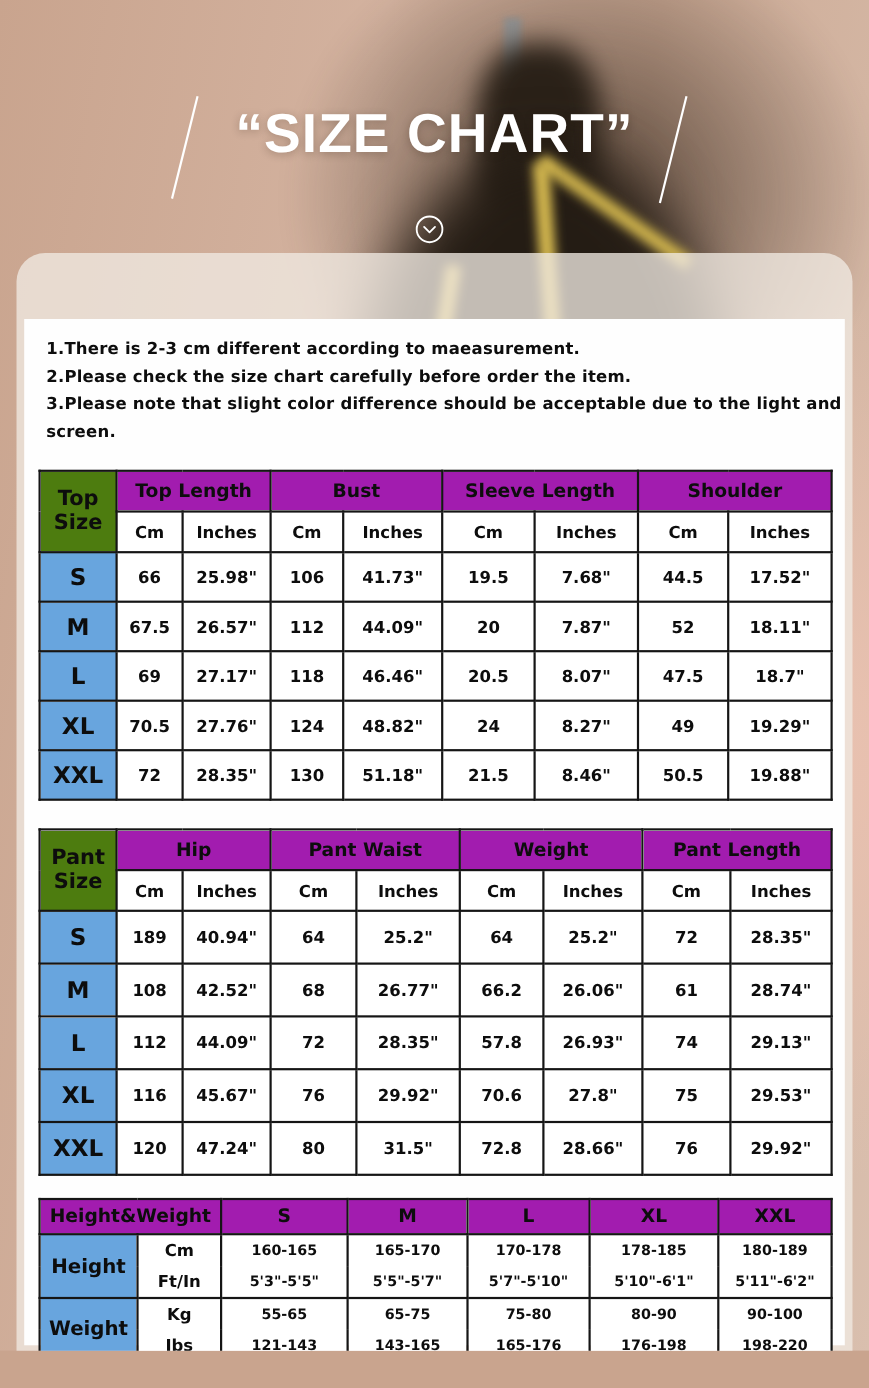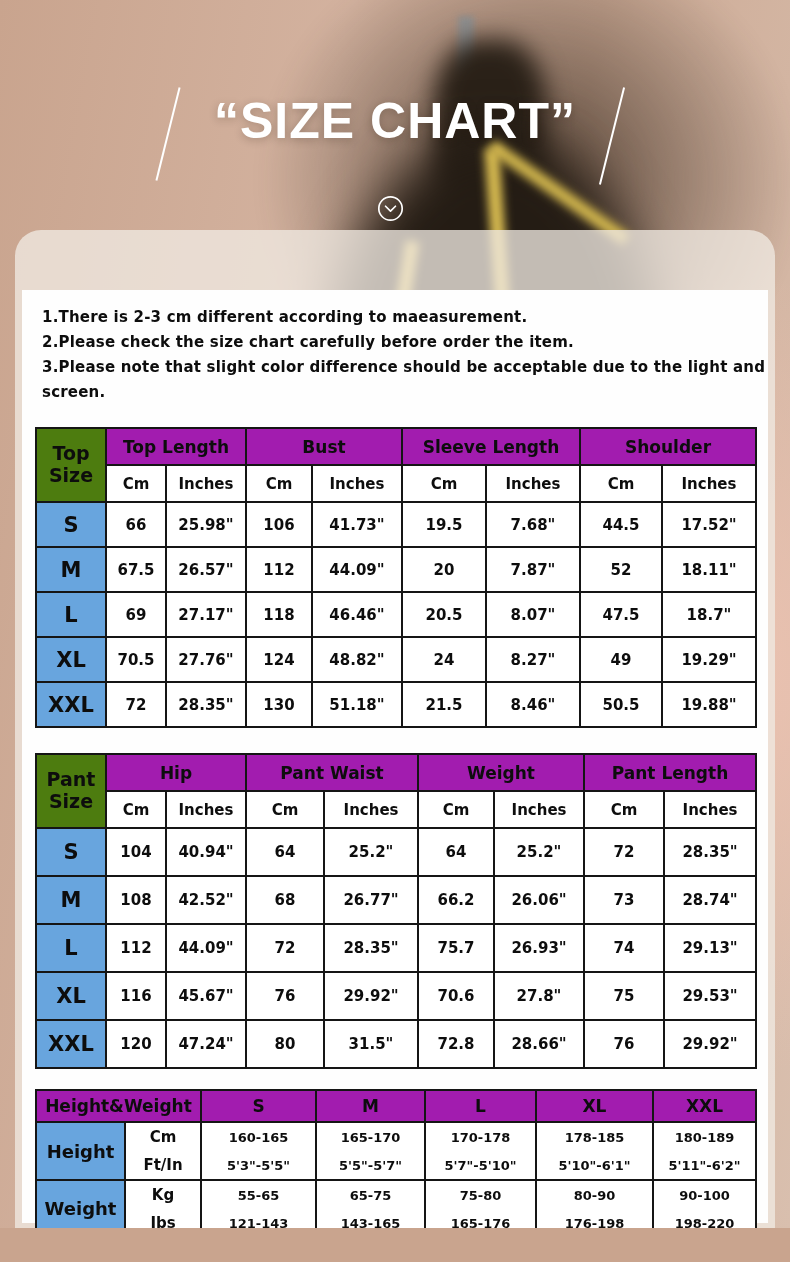--- a/index.html
+++ b/index.html
@@ -219,47 +219,47 @@
         <td class="in unit-cell">Inches</td>
         <td class="cm unit-cell">Cm</td>
         <td class="in unit-cell">Inches</td>
         <td class="cm unit-cell">Cm</td>
         <td class="in unit-cell">Inches</td>
         <td class="cm unit-cell">Cm</td>
         <td class="in unit-cell">Inches</td>
       </tr>
       <tr style="height:48px">
         <td class="size-label">S</td>
-        <td class="cm val">104</td>
+        <td class="cm val">189</td>
         <td class="in val">40.94"</td>
         <td class="cm val">64</td>
         <td class="in val">25.2"</td>
         <td class="cm val">64</td>
         <td class="in val">25.2"</td>
         <td class="cm val">72</td>
         <td class="in val">28.35"</td>
       </tr>
       <tr style="height:48px">
         <td class="size-label">M</td>
         <td class="cm val">108</td>
         <td class="in val">42.52"</td>
         <td class="cm val">68</td>
         <td class="in val">26.77"</td>
         <td class="cm val">66.2</td>
         <td class="in val">26.06"</td>
-        <td class="cm val">73</td>
+        <td class="cm val">61</td>
         <td class="in val">28.74"</td>
       </tr>
       <tr style="height:48px">
         <td class="size-label">L</td>
         <td class="cm val">112</td>
         <td class="in val">44.09"</td>
         <td class="cm val">72</td>
         <td class="in val">28.35"</td>
-        <td class="cm val">75.7</td>
+        <td class="cm val">57.8</td>
         <td class="in val">26.93"</td>
         <td class="cm val">74</td>
         <td class="in val">29.13"</td>
       </tr>
       <tr style="height:48px">
         <td class="size-label">XL</td>
         <td class="cm val">116</td>
         <td class="in val">45.67"</td>
         <td class="cm val">76</td>
         <td class="in val">29.92"</td>

